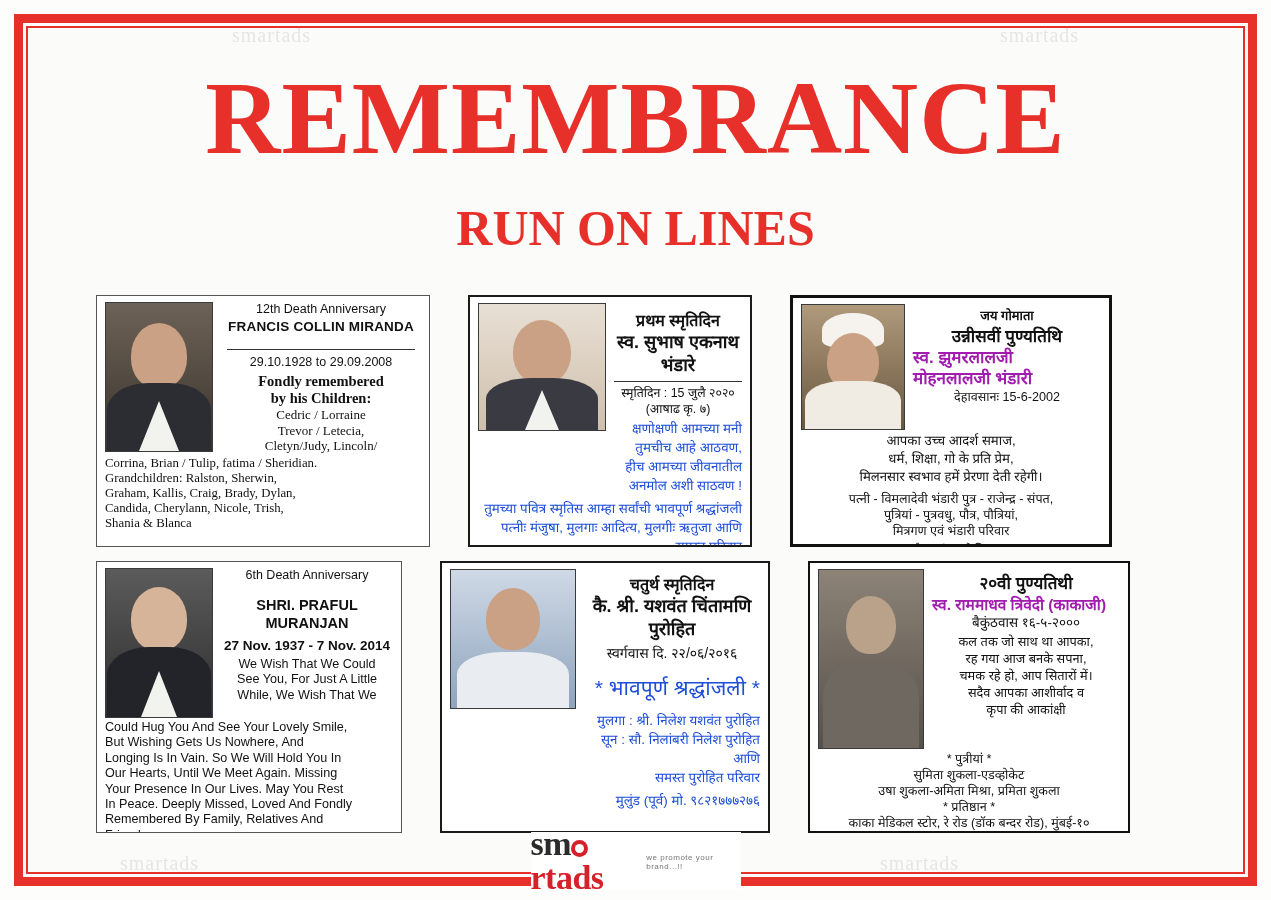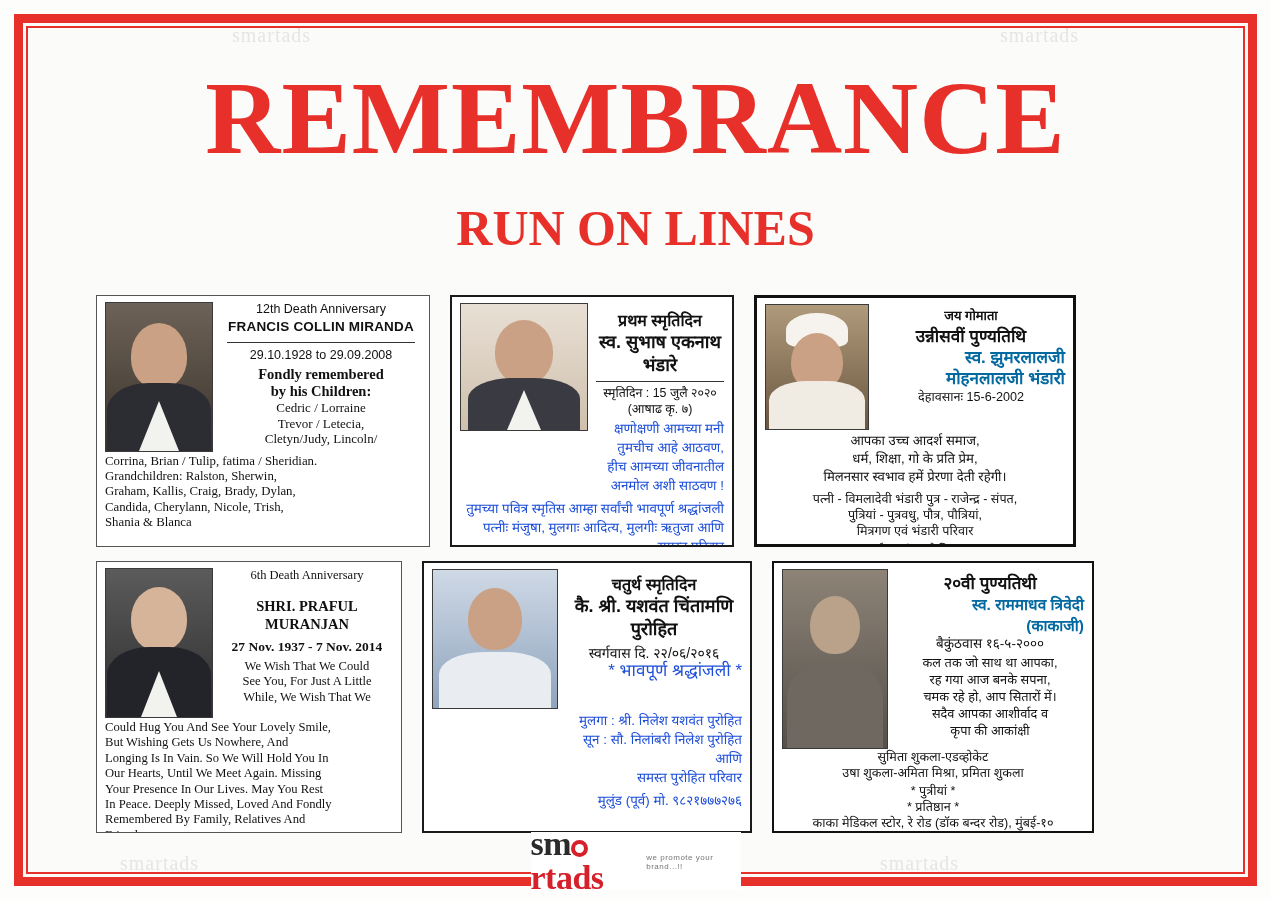--- a/index.html
+++ b/index.html
@@ -62,33 +62,33 @@
     color: #e8302a;
   }
   .grid {
     position: absolute;
     left: 96px;
     top: 295px;
     width: 1080px;
   }
   .row {
     display: flex;
-    gap: 20px;
+    gap: 38px;
     margin-bottom: 14px;
   }
   .ad {
     background: #ffffff;
     box-sizing: border-box;
     position: relative;
     overflow: hidden;
   }
   .ad-1 { width: 334px; height: 252px; border: 1px solid #555; }
   .ad-2 { width: 284px; height: 252px; border: 2px solid #1a1a1a; }
   .ad-3 { width: 322px; height: 252px; border: 3px solid #111; }
-  .ad-4 { width: 306px; height: 272px; border: 1px solid #555; font-family: Liberation Serif, serif; }
+  .ad-4 { width: 306px; height: 272px; border: 1px solid #555; }
   .ad-5 { width: 330px; height: 272px; border: 2px solid #1a1a1a; }
   .ad-6 { width: 322px; height: 272px; border: 2px solid #111; }
 
   .ad-inner { padding: 6px 8px; height: 100%; box-sizing: border-box; }
 
   .photo {
     background: linear-gradient(#6d6257, #3a332c);
     border: 1px solid #3a3a3a;
     box-sizing: border-box;
     position: relative;
@@ -128,21 +128,21 @@
 
   .ad-head-row { display: flex; gap: 8px; }
   .ann-line { text-align: center; font-size: 12.5px; color: #111; }
   .name-line {
     text-align: center;
     font-weight: bold;
     font-size: 13.5px;
     color: #111;
     letter-spacing: 0.2px;
     border-bottom: 1px solid #333;
-    padding-bottom: 8px;
+    padding-bottom: 15px;
     margin: 3px 6px 5px 6px;
   }
   .date-line { text-align: center; font-size: 12.5px; color: #111; margin-bottom: 4px; }
   .fondly {
     text-align: center;
     font-weight: bold;
     font-family: "Liberation Serif", serif;
     font-size: 14.5px;
     line-height: 17px;
     color: #111;
@@ -163,26 +163,25 @@
   }
   .body-text.left { text-align: left; }
 
   .dev-hdr {
     text-align: center;
     font-size: 13px;
     color: #111;
     font-weight: bold;
   }
   .dev-name {
-    text-align: right;
+    text-align: left;
     font-size: 17px;
     font-weight: bold;
-    color: #0369a1;
+    color: #a21caf;
     line-height: 21px;
-    margin-left: 40px;
   }
   .dev-sub { text-align: center; font-size: 12.6px; color: #111; line-height: 16px; }
   .dev-body { text-align: center; font-size: 13.2px; color: #111; line-height: 18px; }
 
   .m-title { text-align:center; font-size: 16px; font-weight: bold; color:#111; }
   .m-name { text-align:center; font-size: 18px; font-weight: bold; color:#111; line-height: 23px;}
   .m-small { text-align:center; font-size: 12.4px; color:#111; line-height:16px;}
   .m-body { text-align:right; font-size: 13.4px; color:#1d4ed8; line-height: 19px;}
 
   .ad4-name {
@@ -386,21 +385,21 @@
           <div class="ad-head-row">
             <div class="photo" style="width:126px;height:140px;background:linear-gradient(#cfd9e6,#8fa4bd);">
               <div class="head" style="width:54px;height:62px;top:18px;"></div>
               <div class="body" style="width:112px;height:56px;background:#e9edf2;"></div>
             </div>
             <div style="flex:1;padding-top:4px;">
               <div class="m-title">चतुर्थ स्मृतिदिन</div>
               <div class="m-name" style="white-space:pre-line;">कै. श्री. यशवंत चिंतामणि
 पुरोहित</div>
               <div class="m-small" style="font-size:14px;margin-top:4px;">स्वर्गवास दि. २२/०६/२०१६</div>
-              <div class="m-body" style="font-size:17px;margin-top:0;">* भावपूर्ण श्रद्धांजली *</div>
+              <div class="m-body" style="font-size:21px;margin-top:17px;">* भावपूर्ण श्रद्धांजली *</div>
             </div>
           </div>
           <div class="m-body" style="white-space:pre-line;margin-top:2px;">मुलगा : श्री. निलेश यशवंत पुरोहित
 सून : सौ. निलांबरी निलेश पुरोहित
 आणि</div>
           <div class="m-body">समस्त पुरोहित परिवार</div>
           <div class="m-body" style="margin-top:4px;">मुलुंड (पूर्व) मो. ९८२१७७७२७६</div>
         </div>
       </div>
 
@@ -415,23 +414,23 @@
               <div class="m-title" style="font-size:17px;">२०वी पुण्यतिथी</div>
               <div class="dev-name" style="font-size:15.5px;">स्व. राममाधव त्रिवेदी (काकाजी)</div>
               <div class="dev-sub" style="font-size:13.5px;">बैकुंठवास १६-५-२०००</div>
               <div class="dev-body" style="white-space:pre-line;font-size:12.8px;line-height:17px;margin-top:2px;">कल तक जो साथ था आपका,
 रह गया आज बनके सपना,
 चमक रहे हो, आप सितारों में।
 सदैव आपका आशीर्वाद व
 कृपा की आकांक्षी</div>
             </div>
           </div>
+          <div class="dev-sub" style="margin-top:2px;">* पुत्रीयां *</div>
           <div class="dev-sub" style="white-space:pre-line;">सुमिता शुकला-एडव्होकेट
 उषा शुकला-अमिता मिश्रा, प्रमिता शुकला</div>
-          <div class="dev-sub" style="margin-top:2px;">* पुत्रीयां *</div>
           <div class="dev-sub">* प्रतिष्ठान *</div>
           <div class="dev-sub" style="white-space:pre-line;">काका मेडिकल स्टोर, रे रोड (डॉक बन्दर रोड), मुंबई-१०
 फोन नं. २३७३१९११</div>
         </div>
       </div>
 
     </div>
   </div>
 
   <div class="footer-logo">

